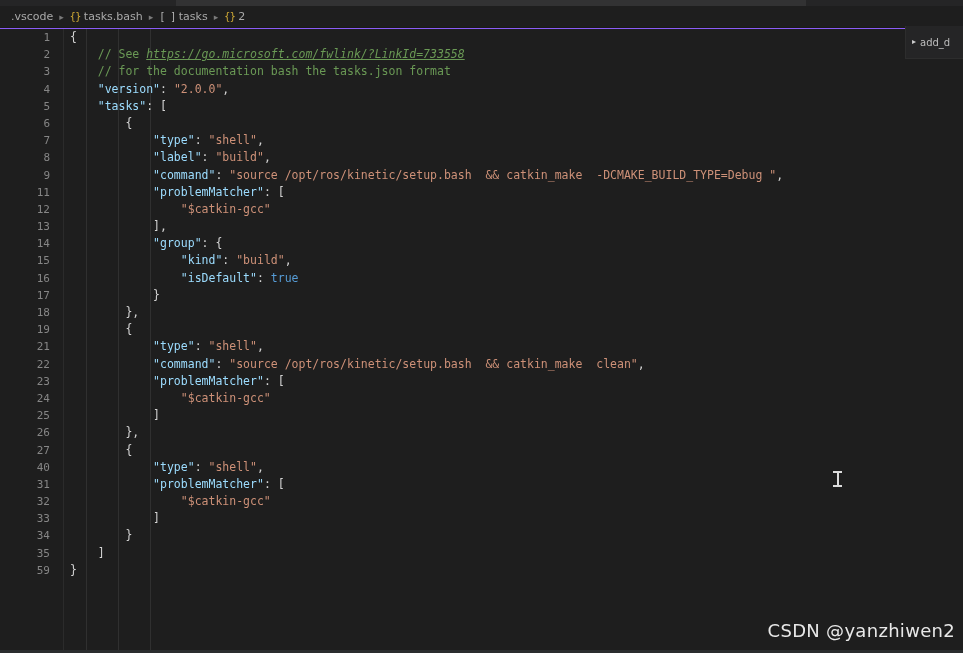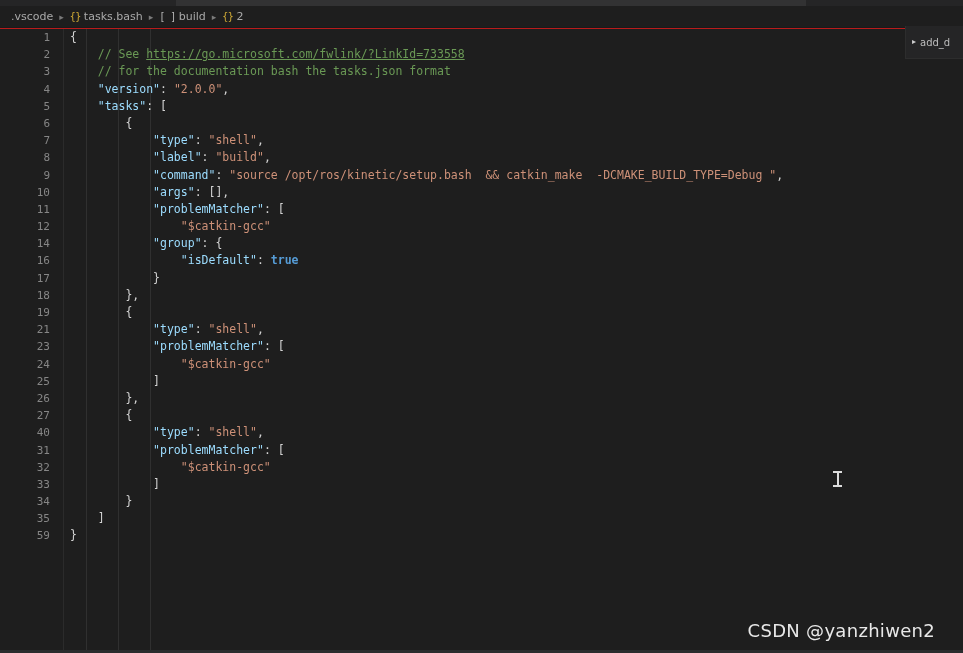--- a/index.html
+++ b/index.html
@@ -13,21 +13,21 @@
     height: 653px;
     overflow: hidden;
     font-family: "DejaVu Sans Mono", "Liberation Mono", monospace;
     -webkit-font-smoothing: antialiased;
   }
 
   #app {
     position: relative;
     width: 963px;
     height: 653px;
-    background: #b91c1c;
+    background: #8b5cf6;
     overflow: hidden;
   }
 
   
   .tabstrip {
     position: absolute;
     left: 0; top: 0;
     width: 963px; height: 6px;
     background: #252526;
   }
@@ -147,23 +147,23 @@
     left: 63px; right: 0; bottom: 0;
     height: 1px;
     background: #282828;
   }
   .line.current .ln { color: #c6c6c6; }
 
   
   .t-key    { color: #9cdcfe; }
   .t-str    { color: #ce9178; }
   .t-punct  { color: #d4d4d4; }
-  .t-kw     { color: #569cd6; font-weight: bold; }
+  .t-kw     { color: #569cd6; }
   .t-comment{ color: #6a9955; }
-  .t-link   { color: #6a9955; text-decoration: underline; cursor: pointer; }
+  .t-link   { color: #6a9955; text-decoration: underline; cursor: pointer; font-style: italic; }
 
   
   .caret {
     display: inline-block;
     width: 1px;
     height: 13px;
     background: #d4d4d4;
     vertical-align: -2px;
     margin-left: 0px;
   }
@@ -209,21 +209,21 @@
     position: absolute;
     background: #dcdcdc;
   }
   .mouse-ibeam .stem { left: 4px; top: 2px; width: 1.5px; height: 14px; }
   .mouse-ibeam .top  { left: 0px;  top: 1px;  width: 9px; height: 1.5px; }
   .mouse-ibeam .bot  { left: 0px;  top: 15px; width: 9px; height: 1.5px; }
 
   
   .watermark {
     position: absolute;
-    right: 28px;
+    right: 8px;
     bottom: 12px;
     font-family: "DejaVu Sans", "Liberation Sans", sans-serif;
     font-size: 18px;
     color: #e8e8e8;
     letter-spacing: 0.3px;
     user-select: none;
   }
 
   
   .bottom-edge {
@@ -247,21 +247,21 @@
         <span>.vscode</span>
       </span>
       <span class="crumb-sep">▸</span>
       <span class="crumb">
         <span class="crumb-sym sym-brace">{}</span>
         <span>tasks.bash</span>
       </span>
       <span class="crumb-sep">▸</span>
       <span class="crumb">
         <span class="crumb-sym sym-bracket">[ ]</span>
-        <span>build</span>
+        <span>tasks</span>
       </span>
       <span class="crumb-sep">▸</span>
       <span class="crumb">
         <span class="crumb-sym sym-brace">{}</span>
         <span>2</span>
       </span>
     </div>
 
   <div class="editor">
     <div class="gutter-rule"></div>
@@ -271,29 +271,31 @@
     <div class="code-layer" id="code-layer">
         <div class="line"><span class="ln">1</span><span class="code"><span></span><span class="t-punct">{</span></span></div>
         <div class="line"><span class="ln">2</span><span class="code"><span>    </span><span class="t-comment">// See </span><span class="t-link">https://go.microsoft.com/fwlink/?LinkId=733558</span></span></div>
         <div class="line"><span class="ln">3</span><span class="code"><span>    </span><span class="t-comment">// for the documentation bash the tasks.json format</span></span></div>
         <div class="line"><span class="ln">4</span><span class="code"><span>    </span><span class="t-key">"version"</span><span class="t-punct">: </span><span class="t-str">"2.0.0"</span><span class="t-punct">,</span></span></div>
         <div class="line"><span class="ln">5</span><span class="code"><span>    </span><span class="t-key">"tasks"</span><span class="t-punct">: [</span></span></div>
         <div class="line"><span class="ln">6</span><span class="code"><span>        </span><span class="t-punct">{</span></span></div>
         <div class="line"><span class="ln">7</span><span class="code"><span>            </span><span class="t-key">"type"</span><span class="t-punct">: </span><span class="t-str">"shell"</span><span class="t-punct">,</span></span></div>
         <div class="line"><span class="ln">8</span><span class="code"><span>            </span><span class="t-key">"label"</span><span class="t-punct">: </span><span class="t-str">"build"</span><span class="t-punct">,</span></span></div>
         <div class="line"><span class="ln">9</span><span class="code"><span>            </span><span class="t-key">"command"</span><span class="t-punct">: </span><span class="t-str">"source /opt/ros/kinetic/setup.bash  &amp;&amp; catkin_make  -DCMAKE_BUILD_TYPE=Debug "</span><span class="t-punct">,</span></span></div>
-        <div class="line"><span class="ln">10</span><span class="code"><span>            </span><span class="t-key">"args"</span><span class="t-punct">: [],</span></span></div>
         <div class="line"><span class="ln">11</span><span class="code"><span>            </span><span class="t-key">"problemMatcher"</span><span class="t-punct">: [</span></span></div>
         <div class="line"><span class="ln">12</span><span class="code"><span>                </span><span class="t-str">"$catkin-gcc"</span></span></div>
+        <div class="line"><span class="ln">13</span><span class="code"><span>            </span><span class="t-punct">],</span></span></div>
         <div class="line"><span class="ln">14</span><span class="code"><span>            </span><span class="t-key">"group"</span><span class="t-punct">: {</span></span></div>
+        <div class="line"><span class="ln">15</span><span class="code"><span>                </span><span class="t-key">"kind"</span><span class="t-punct">: </span><span class="t-str">"build"</span><span class="t-punct">,</span></span></div>
         <div class="line"><span class="ln">16</span><span class="code"><span>                </span><span class="t-key">"isDefault"</span><span class="t-punct">: </span><span class="t-kw">true</span></span></div>
         <div class="line"><span class="ln">17</span><span class="code"><span>            </span><span class="t-punct">}</span></span></div>
         <div class="line"><span class="ln">18</span><span class="code"><span>        </span><span class="t-punct">},</span></span></div>
         <div class="line"><span class="ln">19</span><span class="code"><span>        </span><span class="t-punct">{</span></span></div>
         <div class="line"><span class="ln">21</span><span class="code"><span>            </span><span class="t-key">"type"</span><span class="t-punct">: </span><span class="t-str">"shell"</span><span class="t-punct">,</span></span></div>
+        <div class="line"><span class="ln">22</span><span class="code"><span>            </span><span class="t-key">"command"</span><span class="t-punct">: </span><span class="t-str">"source /opt/ros/kinetic/setup.bash  &amp;&amp; catkin_make  clean"</span><span class="t-punct">,</span></span></div>
         <div class="line"><span class="ln">23</span><span class="code"><span>            </span><span class="t-key">"problemMatcher"</span><span class="t-punct">: [</span></span></div>
         <div class="line"><span class="ln">24</span><span class="code"><span>                </span><span class="t-str">"$catkin-gcc"</span></span></div>
         <div class="line"><span class="ln">25</span><span class="code"><span>            </span><span class="t-punct">]</span></span></div>
         <div class="line"><span class="ln">26</span><span class="code"><span>        </span><span class="t-punct">},</span></span></div>
         <div class="line"><span class="ln">27</span><span class="code"><span>        </span><span class="t-punct">{</span></span></div>
         <div class="line"><span class="ln">40</span><span class="code"><span>            </span><span class="t-key">"type"</span><span class="t-punct">: </span><span class="t-str">"shell"</span><span class="t-punct">,</span></span></div>
         <div class="line"><span class="ln">31</span><span class="code"><span>            </span><span class="t-key">"problemMatcher"</span><span class="t-punct">: [</span></span></div>
         <div class="line"><span class="ln">32</span><span class="code"><span>                </span><span class="t-str">"$catkin-gcc"</span></span></div>
         <div class="line"><span class="ln">33</span><span class="code"><span>            </span><span class="t-punct">]</span></span></div>
         <div class="line"><span class="ln">34</span><span class="code"><span>        </span><span class="t-punct">}</span></span></div>

